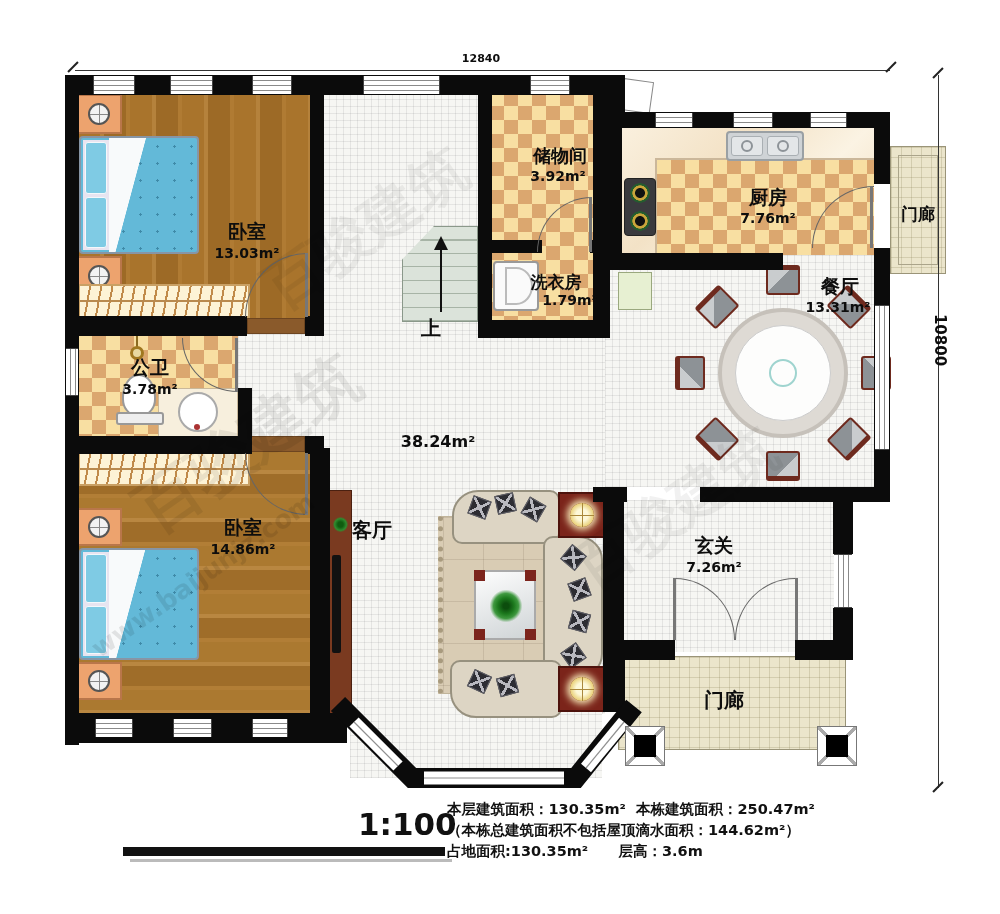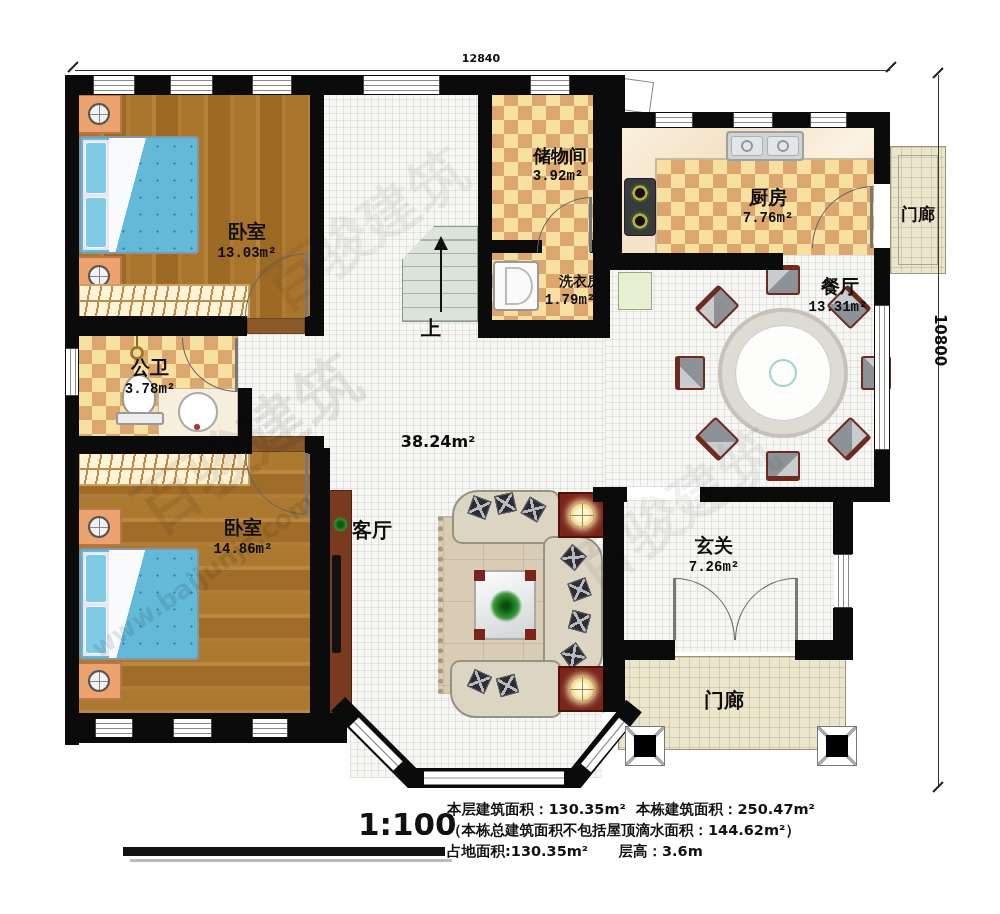--- a/index.html
+++ b/index.html
@@ -62,21 +62,21 @@
          background-size:100% 1px,1px 100%,100% 100%;background-position:center;background-repeat:no-repeat;}
   .chair{width:34px;height:30px;background:#a7acb0;border:2px solid #6e2a1e;border-top:5px solid #6e2a1e;box-sizing:border-box;border-radius:3px;
          background-image:linear-gradient(135deg,#c9ccce 0 40%,#8d9296 40% 100%);}
   .colm{width:40px;height:40px;background-color:#fff;border:1px solid #777;box-sizing:border-box;display:grid;place-items:center;
         background-image:linear-gradient(45deg,transparent 47%,#aaa 47% 53%,transparent 53%),
                          linear-gradient(-45deg,transparent 47%,#aaa 47% 53%,transparent 53%);}
   .colc{width:22px;height:22px;background:#000;}
   
   .rlabel{position:absolute;transform:translate(-50%,-50%);font-weight:700;white-space:nowrap;color:#0d0d0d;}
   .rname{font-size:19px;}
-  .rarea{font-size:14px;font-family:Liberation Mono, monospace;}
+  .rarea{font-size:14px;}
   .wm{position:absolute;font-weight:700;color:#000;transform:rotate(-35deg);pointer-events:none;}
   .dimline{background:#333;}
   .tick{width:14px;height:2px;background:#222;transform:rotate(-45deg);}
 </style>
 </head>
 <body>
 
 <div id="stage">
 
   <div class="abs wood-v" style="left:78px;top:93px;width:232px;height:225px;"></div>
@@ -286,21 +286,21 @@
       <div class="colc"></div>
     </div>
 
   <div class="rlabel rname" style="left:247px;top:232px;">卧室</div>
   <div class="rlabel rarea" style="left:247px;top:253px;">13.03m²</div>
   <div class="rlabel rname" style="left:560px;top:156px;font-size:18px;">储物间</div>
   <div class="rlabel rarea" style="left:558px;top:176px;">3.92m²</div>
   <div class="rlabel rname" style="left:768px;top:198px;">厨房</div>
   <div class="rlabel rarea" style="left:768px;top:218px;">7.76m²</div>
   <div class="rlabel" style="left:918px;top:214px;font-size:17px;">门廊</div>
-  <div class="rlabel rname" style="left:580px;top:282px;font-size:14px;">洗衣房</div>
+  <div class="rlabel rname" style="left:556px;top:282px;font-size:17px;">洗衣房</div>
   <div class="rlabel rarea" style="left:570px;top:300px;">1.79m²</div>
   <div class="rlabel rname" style="left:840px;top:287px;">餐厅</div>
   <div class="rlabel rarea" style="left:838px;top:307px;">13.31m²</div>
   <div class="rlabel rname" style="left:150px;top:368px;">公卫</div>
   <div class="rlabel rarea" style="left:150px;top:389px;">3.78m²</div>
   <div class="rlabel" style="left:438px;top:441px;font-size:16px;">38.24m²</div>
   <div class="rlabel" style="left:372px;top:530px;font-size:20px;">客厅</div>
   <div class="rlabel rname" style="left:243px;top:528px;">卧室</div>
   <div class="rlabel rarea" style="left:243px;top:549px;">14.86m²</div>
   <div class="rlabel rname" style="left:714px;top:546px;">玄关</div>

